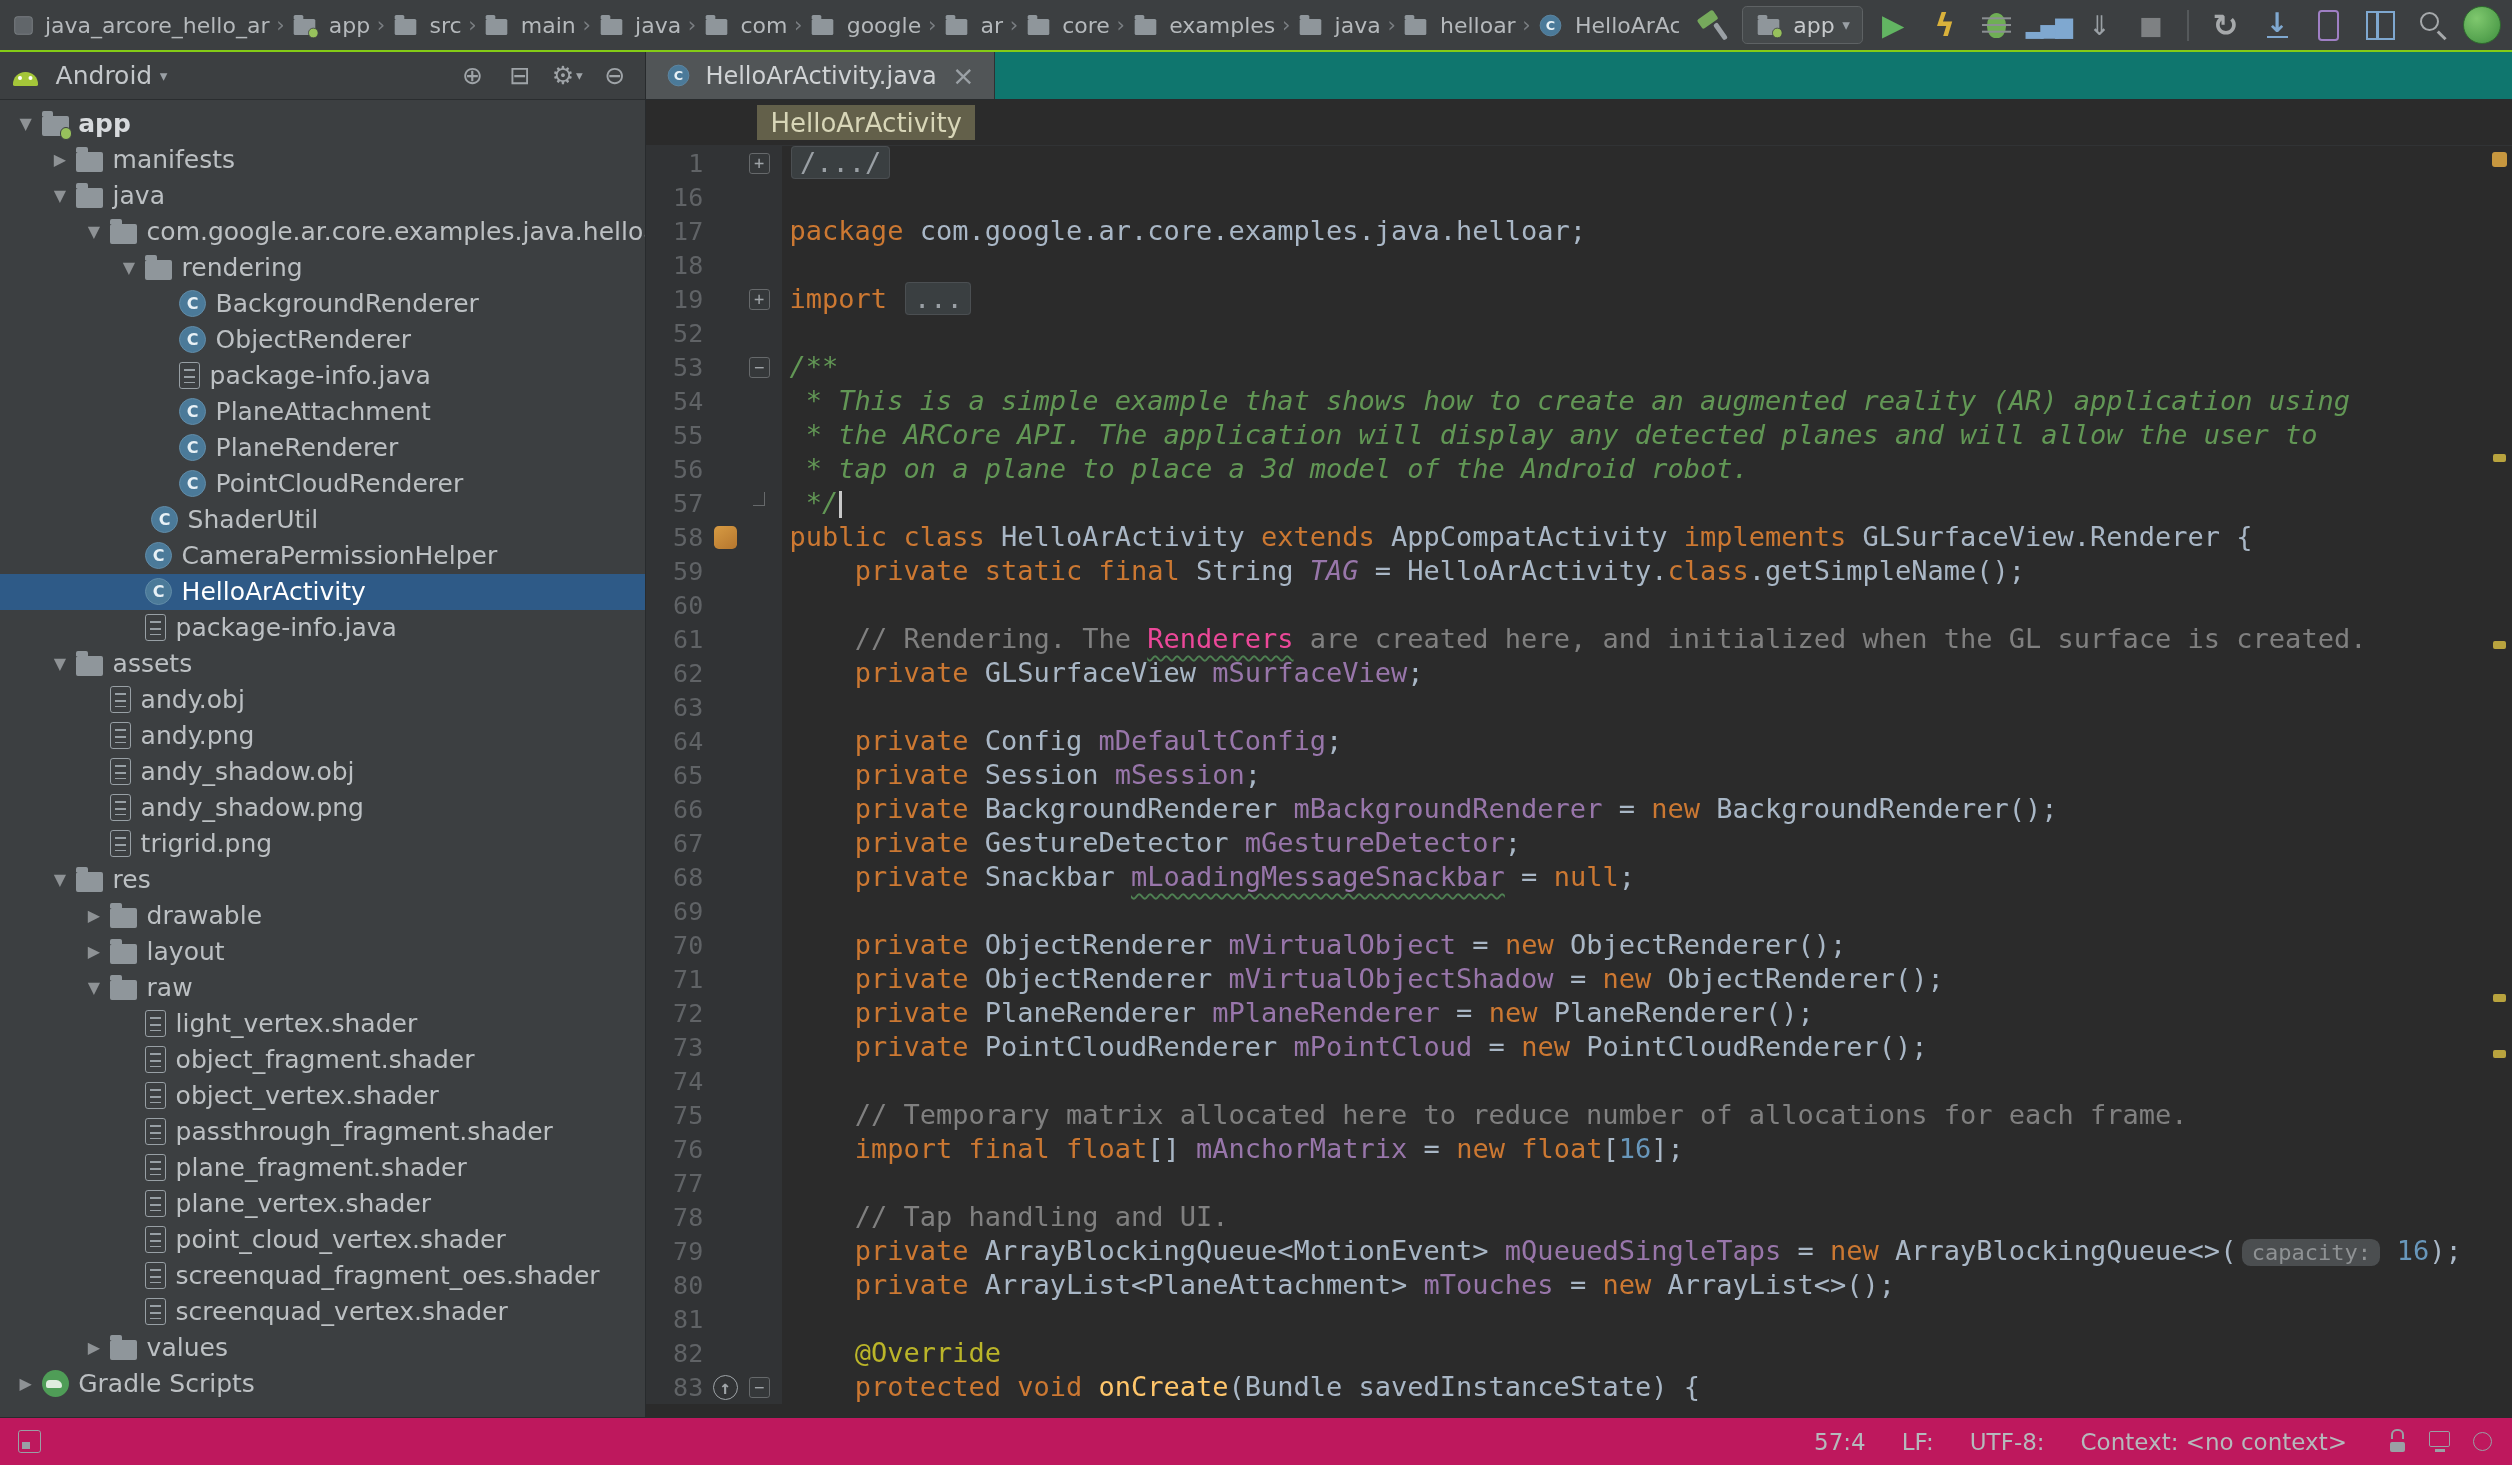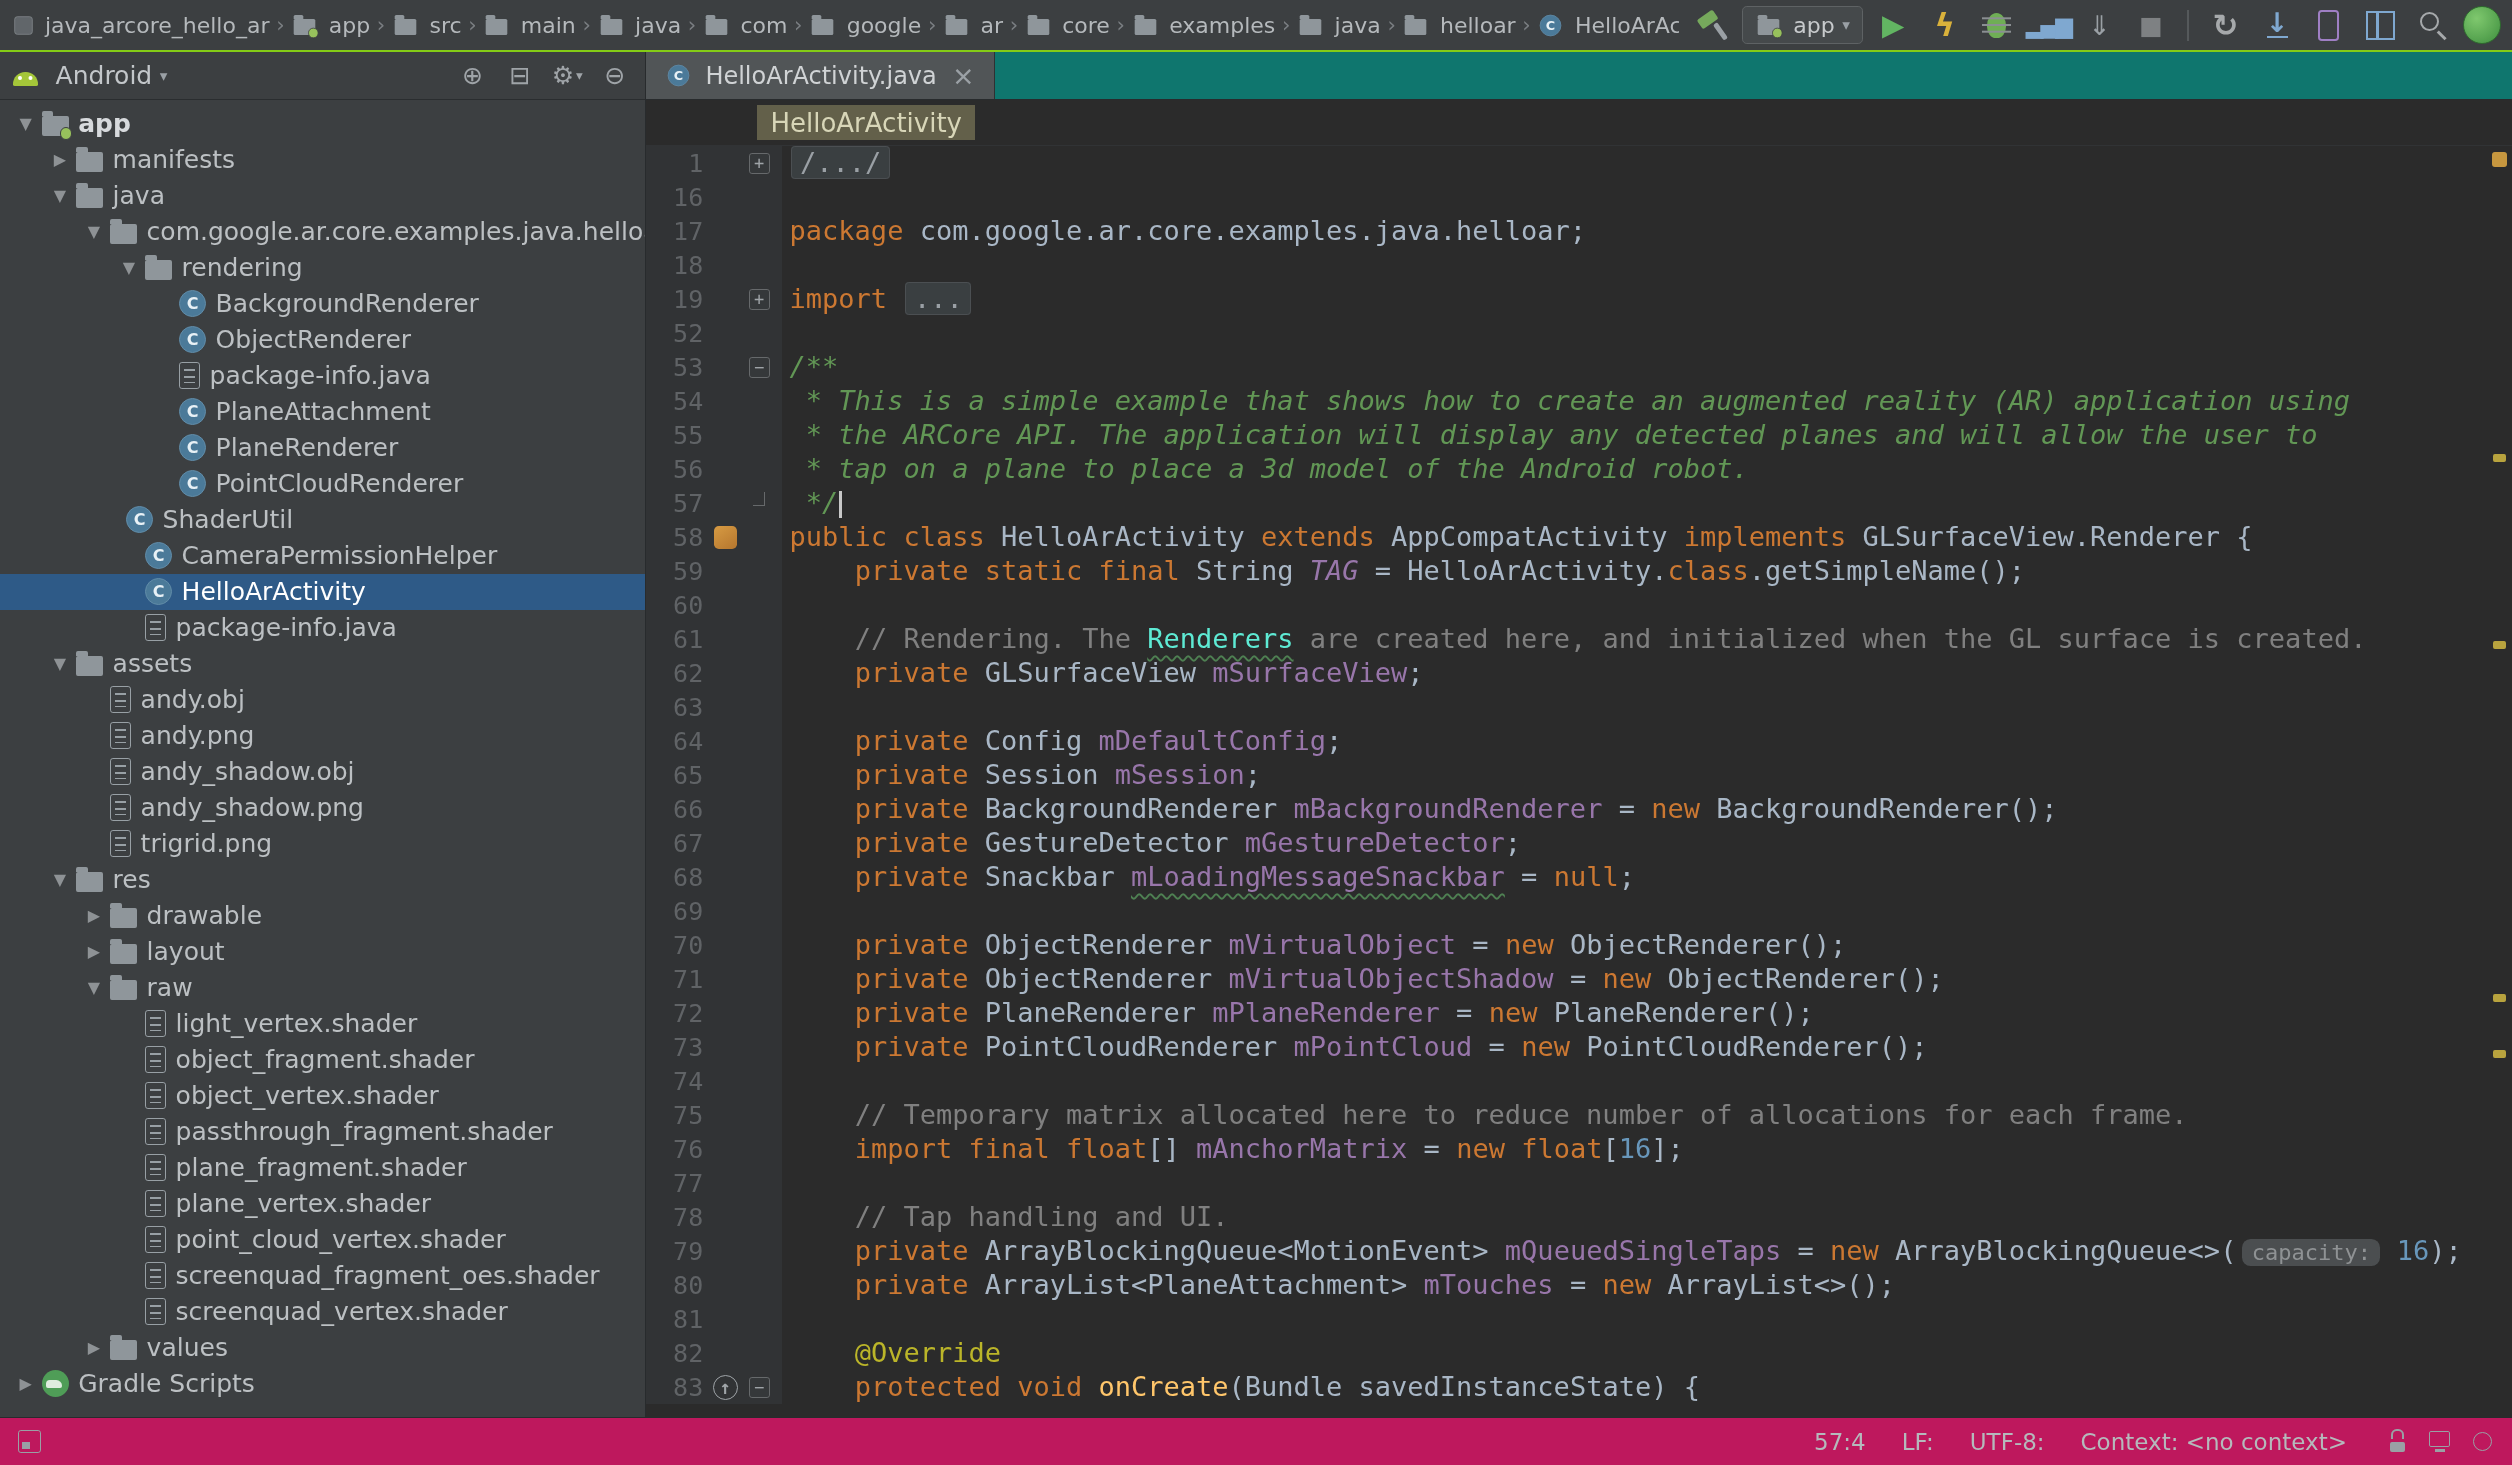--- a/index.html
+++ b/index.html
@@ -101,21 +101,21 @@
       font-size:17px; display:flex; align-items:center; justify-content:center; line-height:1; background:#35383a; }
   .gf-plus::before { content:"+"; }
   .gf-minus::before { content:"−"; }
   .gf-end::before { content:""; width:11.5px; height:13.4px; border-right:1.9px solid #66696b; border-bottom:1.9px solid #66696b; margin-top:-7.6px; }
   .ctext { white-space:pre; height:34px; line-height:34px; padding-left:7.6px; color:#a9b7c6; }
 
   .tk-kw  { color:#cc7832; }
   .tk-pl  { color:#a9b7c6; }
   .tk-doc { color:#629755; font-style:italic; }
   .tk-cmt { color:#808080; }
-  .tk-cmtt{ color:#5eead4; text-decoration-line:underline; text-decoration-style:wavy; text-decoration-color:#4e8052; text-decoration-thickness:1.9px; text-underline-offset:6.7px; }
+  .tk-cmtt{ color:#ec4899; text-decoration-line:underline; text-decoration-style:wavy; text-decoration-color:#4e8052; text-decoration-thickness:1.9px; text-underline-offset:6.7px; }
   .tk-fld { color:#9876aa; }
   .tk-fldt{ color:#9876aa; text-decoration-line:underline; text-decoration-style:wavy; text-decoration-color:#4e8052; text-decoration-thickness:1.9px; text-underline-offset:6.7px; }
   .tk-flds{ color:#9876aa; font-style:italic; }
   .tk-num { color:#6897bb; }
   .tk-ann { color:#bbb529; }
   .tk-mth { color:#ffc66b; }
   .tk-fold{ background:#3a3f41; color:#9aa0a5; border:1px solid #4b4f52; border-radius:3.8px; padding:0 7.6px; margin:0 1.9px; }
   .tk-hint{ background:#4b4e50; color:#8f9294; border-radius:8.6px; padding:1px 9.6px; font-size:22px; margin-left:5.7px; }
   .caret { display:inline-block; width:2.9px; height:27px; background:#c8c8c8; vertical-align:middle; margin-left:1px; }
 
@@ -297,21 +297,21 @@
           <div class="trow" style="padding-left: 147px;">
             <span class="tarrow"></span>
             <span class="ic ic-class"></span>
             <span class="tlabel">PlaneRenderer</span>
           </div>
           <div class="trow" style="padding-left: 147px;">
             <span class="tarrow"></span>
             <span class="ic ic-class"></span>
             <span class="tlabel">PointCloudRenderer</span>
           </div>
-          <div class="trow" style="padding-left: 94px;">
+          <div class="trow" style="padding-left: 119px;">
             <span class="tarrow"></span>
             <span class="ic ic-class"></span>
             <span class="tlabel">ShaderUtil</span>
           </div>
           <div class="trow" style="padding-left: 113px;">
             <span class="tarrow"></span>
             <span class="ic ic-class"></span>
             <span class="tlabel">CameraPermissionHelper</span>
           </div>
           <div class="trow selected" style="padding-left: 113px;">

